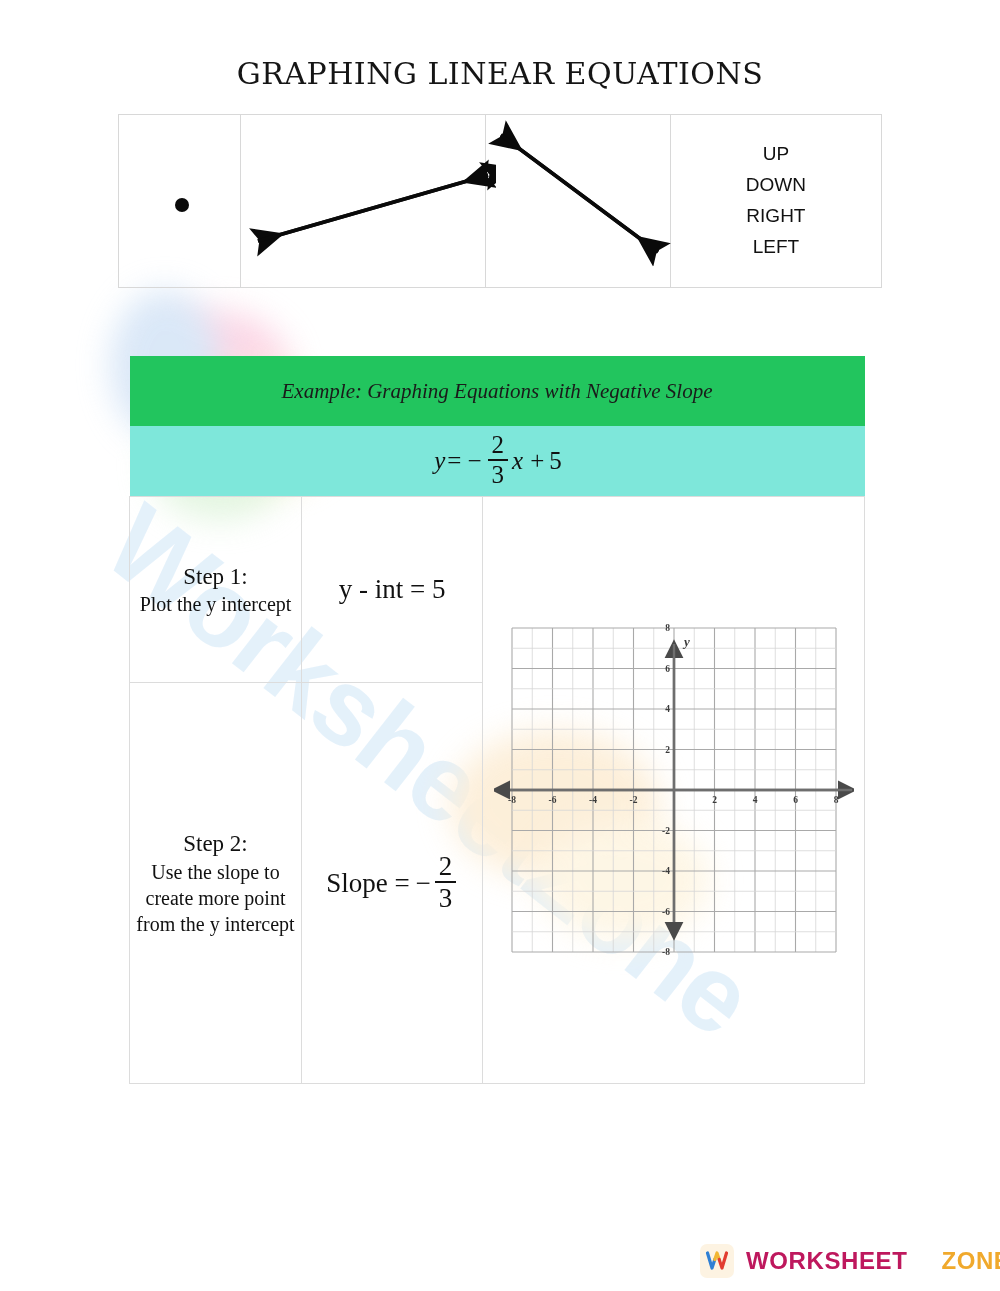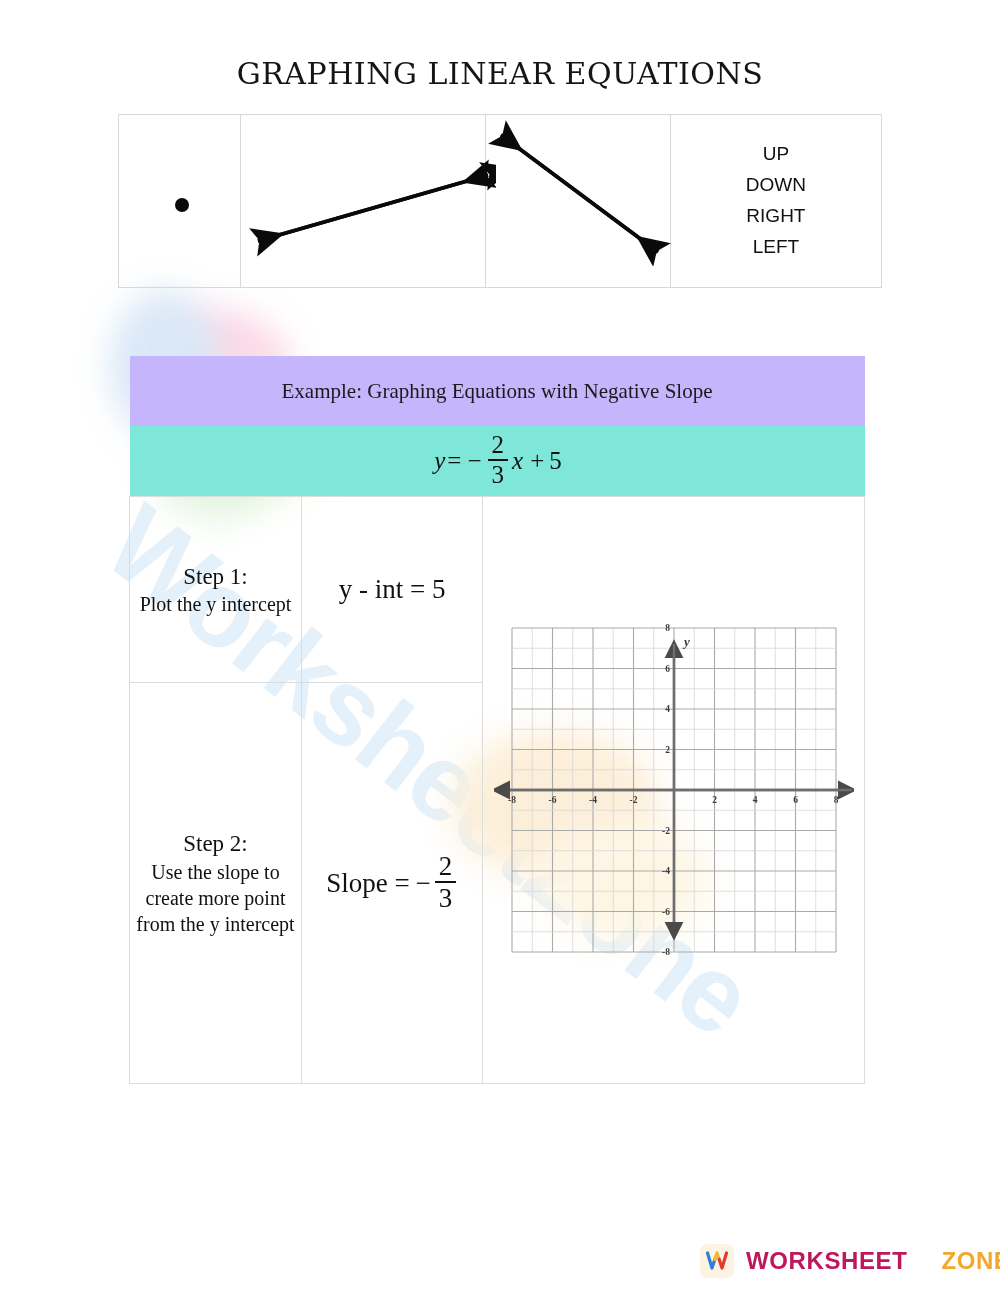--- a/index.html
+++ b/index.html
@@ -275,21 +275,21 @@
         <div>LEFT</div>
       </div>
     </td>
   </tr>
 </tbody>
   </table>
 
 <table id="example-table">
   <tbody>
       <tr>
-    <td id="example-title-cell" colspan="3" style="background: #c4b5fd;">Example: Graphing Equations with Negative Slope</td>
+    <td id="example-title-cell" colspan="3" style="background: #22c55e; font-style: italic;">Example: Graphing Equations with Negative Slope</td>
   </tr>
   <tr>
     <td id="equation-cell" colspan="3" style="background: rgb(126, 231, 218);">
       <span class="eqn">
         <span class="it">y</span>
         <span>=</span>
         <span style="padding:0 4px 0 6px;">−</span>
         <span class="frac">
           <span class="num">2</span>
           <span class="bar"></span>

